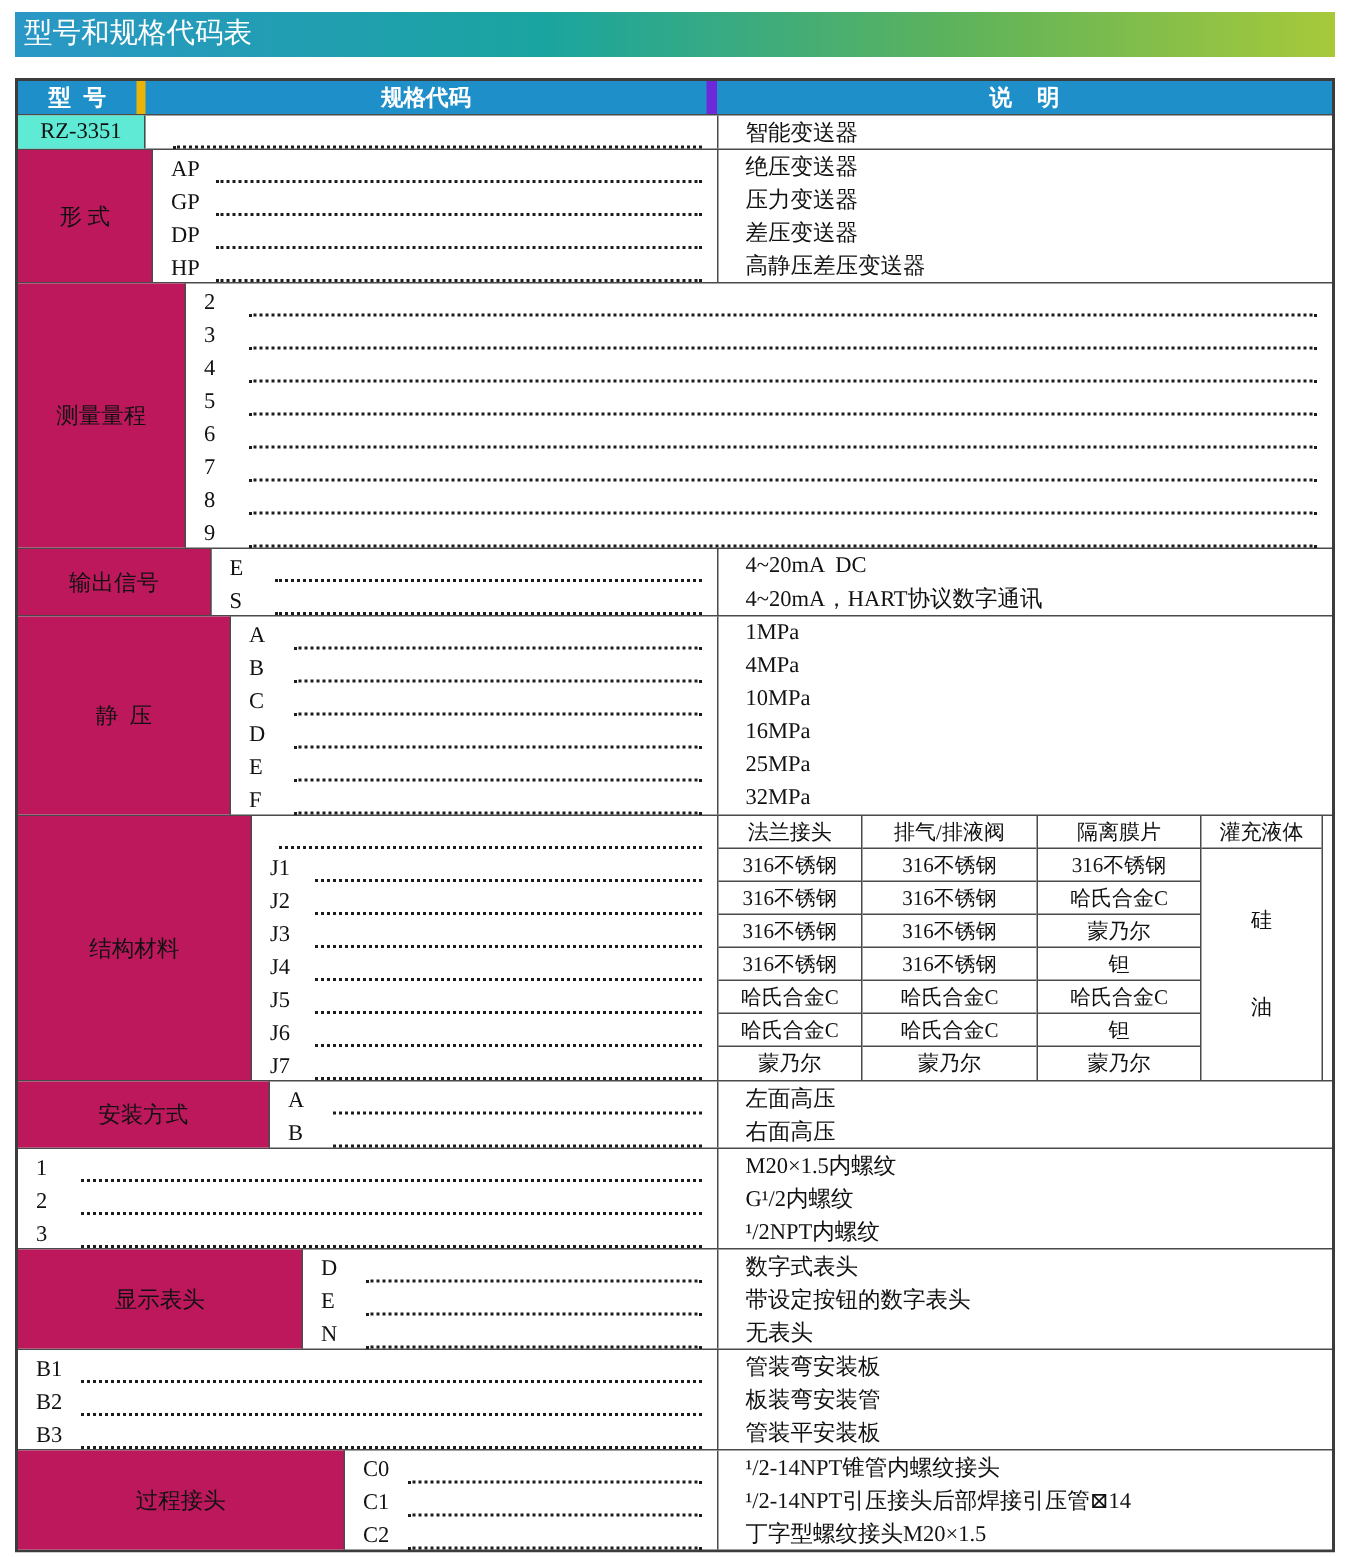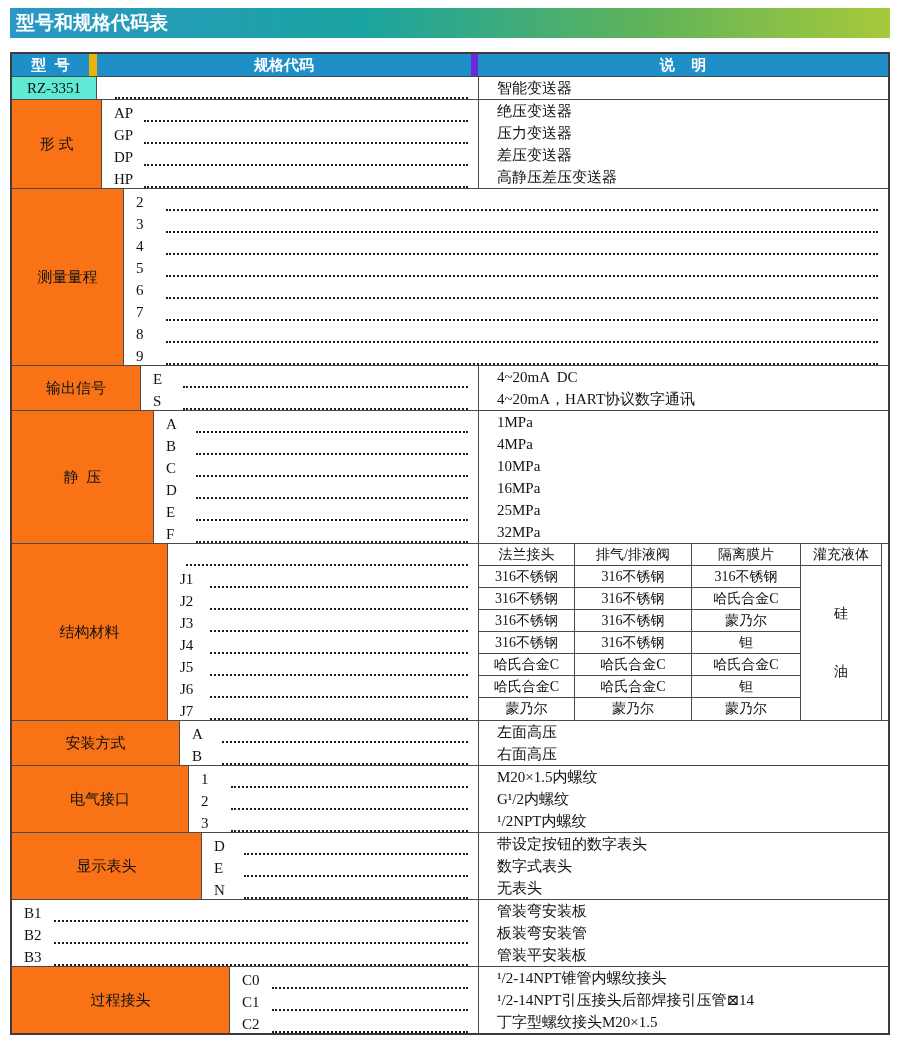--- a/index.html
+++ b/index.html
@@ -1,28 +1,28 @@
 <!DOCTYPE html>
 <html><head>
 <meta charset="utf-8">
 <style>
 *{box-sizing:border-box;margin:0;padding:0}
 html,body{width:900px;background:#fff}
 body{font-family:"Liberation Serif","DejaVu Serif",serif;color:#111}
 .page{padding:8px 10px 0 10px}
 .title-bar{height:30px;background:linear-gradient(90deg,#2a97c6 0%,#1aa4a0 40%,#5fb35a 72%,#a7c93a 100%);
-  color:#fff;font-family:"Liberation Sans","DejaVu Sans",sans-serif;font-weight:bold;font-size:19px;line-height:30px;padding-left:6px}
+  color:#fff;font-family:"Liberation Sans","DejaVu Sans",sans-serif;font-weight:normal;font-size:19px;line-height:30px;padding-left:6px}
 .spec-table{margin-top:14px;border:2px solid #3c3c3c}
 .thead{display:flex;height:22px;background:#1e8fc8;color:#fff;font-family:"Liberation Sans","DejaVu Sans",sans-serif;font-weight:bold;font-size:15px}
 .th{display:flex;align-items:center;justify-content:center;white-space:pre}
-.th-model{flex:0 0 85px;border-right:8px solid #eab308}
+.th-model{flex:0 0 85px;border-right:6px solid #eab308}
 .th-code{flex:1 1 auto;border-right:7px solid #6d28d9}
 .th-desc{flex:0 0 410px}
 .section{display:flex;border-top:1px solid #4a4a4a;font-size:15px}
-.label{flex:0 0 var(--lw);background:#f97316;border-right:1px solid #4a4a4a;display:flex;align-items:center;justify-content:center;white-space:pre}
+.label{flex:0 0 var(--lw);background:#be185d;border-right:1px solid #4a4a4a;display:flex;align-items:center;justify-content:center;white-space:pre}
 .model-cell{background:#5eead4}
 .codes{flex:1 1 auto;min-width:0}
 .crow{height:22px;display:flex;align-items:flex-end;padding-left:12px}
 .code{min-width:24px;white-space:pre}
 .code:empty{min-width:0}
 .leader{flex:1;height:7px;border-bottom:2px dotted #1c1c1c;margin:0 10px 0 6px}
 .descs{flex:0 0 410px;border-left:1px solid #4a4a4a}
 .drow{height:22px;display:flex;align-items:center;padding-left:18px;white-space:pre}
 .sub{display:flex}
 .subcol{display:flex;flex-direction:column;border-right:1px solid #4a4a4a;font-size:14px}
@@ -269,21 +269,20 @@
             <span class="leader"></span>
           </div>
       </div>
       <div class="descs">
         <div class="drow">左面高压</div>
         <div class="drow">右面高压</div>
       </div>
     </div>
 
     <div class="section" style="--lw:177px">
-      <div class="label">电气接口</div>
       <div class="codes">
         <div class="crow">
             <span class="code">1</span>
             <span class="leader"></span>
           </div>
         <div class="crow">
             <span class="code">2</span>
             <span class="leader"></span>
           </div>
         <div class="crow">
@@ -308,22 +307,22 @@
         <div class="crow">
             <span class="code">E</span>
             <span class="leader"></span>
           </div>
         <div class="crow">
             <span class="code">N</span>
             <span class="leader"></span>
           </div>
       </div>
       <div class="descs">
+        <div class="drow">数字式表头</div>
         <div class="drow">带设定按钮的数字表头</div>
-        <div class="drow">数字式表头</div>
         <div class="drow">无表头</div>
       </div>
     </div>
 
     <div class="section" style="--lw:207px">
       <div class="codes">
         <div class="crow">
             <span class="code">B1</span>
             <span class="leader"></span>
           </div>

